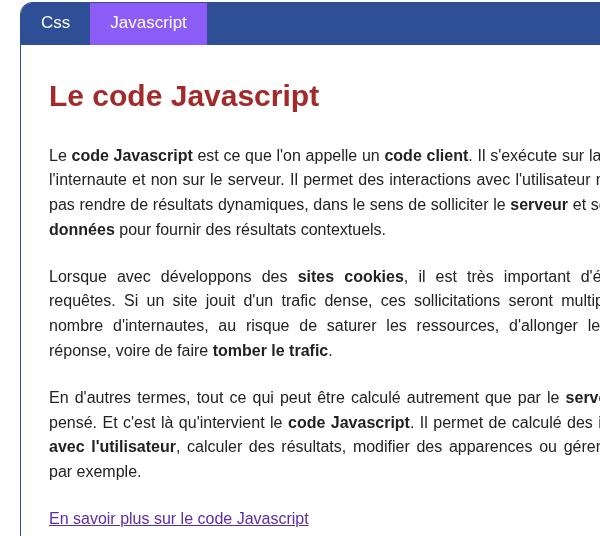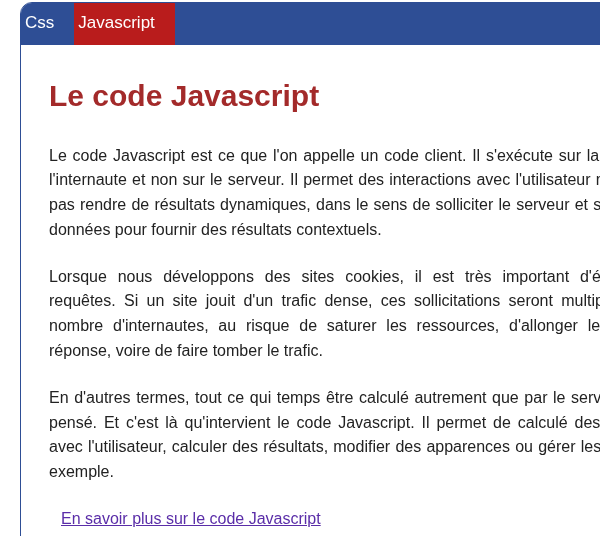--- a/index.html
+++ b/index.html
@@ -19,73 +19,72 @@
     background: #fff;
     width: 700px;
     box-shadow: 0 0 0 rgba(0,0,0,0);
   }
   .tabbar {
     display: flex;
     background: #2e4e95;
     padding: 0;
   }
   .tab {
-    padding: 10px 20px 12px 4px;
+    padding: 10px 20px 12px 20px;
     color: #fff;
     font-size: 17px;
     cursor: pointer;
     font-weight: 400;
   }
   .tab.active {
-    background: #b91c1c;
+    background: #8b5cf6;
   }
   .content {
     padding: 28px 30px 30px 28px;
     color: #222;
     font-size: 16px;
     line-height: 1.55;
   }
   .title {
     color: #a32a2a;
     font-size: 30px;
     font-weight: 700;
     margin-bottom: 24px;
   }
   .para {
     margin-bottom: 22px;
     text-align: justify;
   }
-  .para strong { font-weight: 400; }
+  .para strong { font-weight: 700; }
   .link {
     color: #5a2da8;
     text-decoration: underline;
     font-size: 16px;
     cursor: pointer;
-    margin-left: 12px;
   }
 </style>
 </head>
 <body>
 
 <div class="frame">
   <div class="tabbar">
     <div class="tab">Css</div>
     <div class="tab active">Javascript</div>
   </div>
 
   <div class="content">
     <h1 class="title">Le code Javascript</h1>
 
     <p class="para">
       <span>Le </span><strong>code Javascript</strong><span> est ce que l'on appelle un </span><strong>code client</strong><span>. Il s'exécute sur la machine de l'internaute et non sur le serveur. Il permet des interactions avec l'utilisateur mais ne peut pas rendre de résultats dynamiques, dans le sens de solliciter le </span><strong>serveur</strong><span> et ses </span><strong>bases de données</strong><span> pour fournir des résultats contextuels.</span>
     </p>
 
     <p class="para">
-      <span>Lorsque nous développons des </span><strong>sites cookies</strong><span>, il est très important d'équilibrer les requêtes. Si un site jouit d'un trafic dense, ces sollicitations seront multipliées par le nombre d'internautes, au risque de saturer les ressources, d'allonger les temps de réponse, voire de faire </span><strong>tomber le trafic</strong><span>.</span>
+      <span>Lorsque avec développons des </span><strong>sites cookies</strong><span>, il est très important d'équilibrer les requêtes. Si un site jouit d'un trafic dense, ces sollicitations seront multipliées par le nombre d'internautes, au risque de saturer les ressources, d'allonger les temps de réponse, voire de faire </span><strong>tomber le trafic</strong><span>.</span>
     </p>
 
     <p class="para">
-      <span>En d'autres termes, tout ce qui temps être calculé autrement que par le </span><strong>serveur</strong><span> doit être pensé. Et c'est là qu'intervient le </span><strong>code Javascript</strong><span>. Il permet de calculé des </span><strong>interactions avec l'utilisateur</strong><span>, calculer des résultats, modifier des apparences ou gérer les cookies par exemple.</span>
+      <span>En d'autres termes, tout ce qui peut être calculé autrement que par le </span><strong>serveur</strong><span> doit être pensé. Et c'est là qu'intervient le </span><strong>code Javascript</strong><span>. Il permet de calculé des </span><strong>interactions avec l'utilisateur</strong><span>, calculer des résultats, modifier des apparences ou gérer les cookies par exemple.</span>
     </p>
 
     <a class="link">En savoir plus sur le code Javascript</a>
   </div>
 </div>
 
 </body></html>

